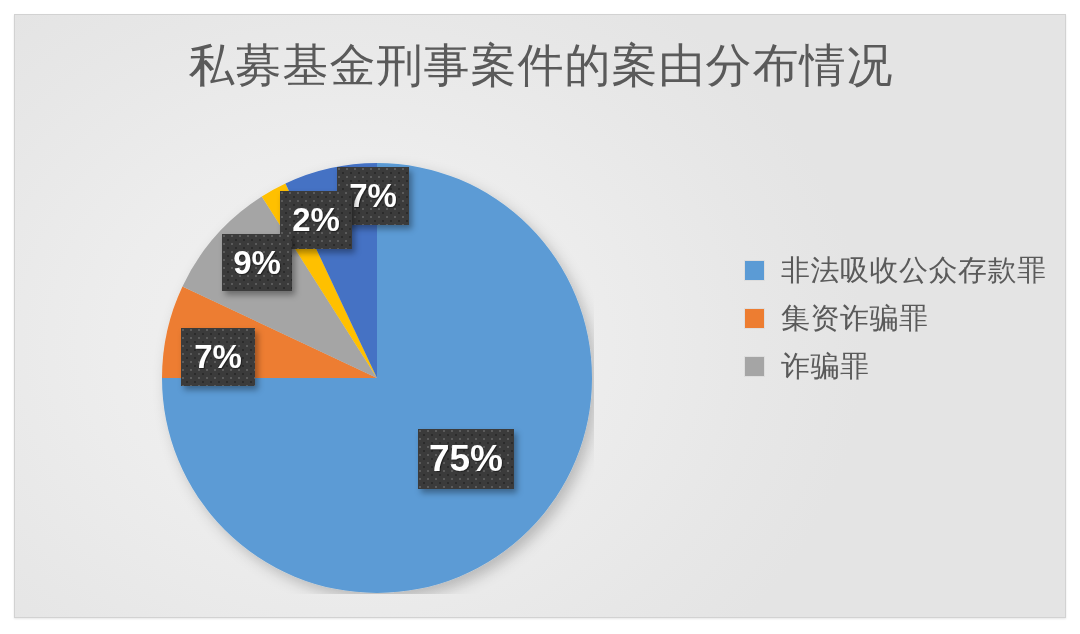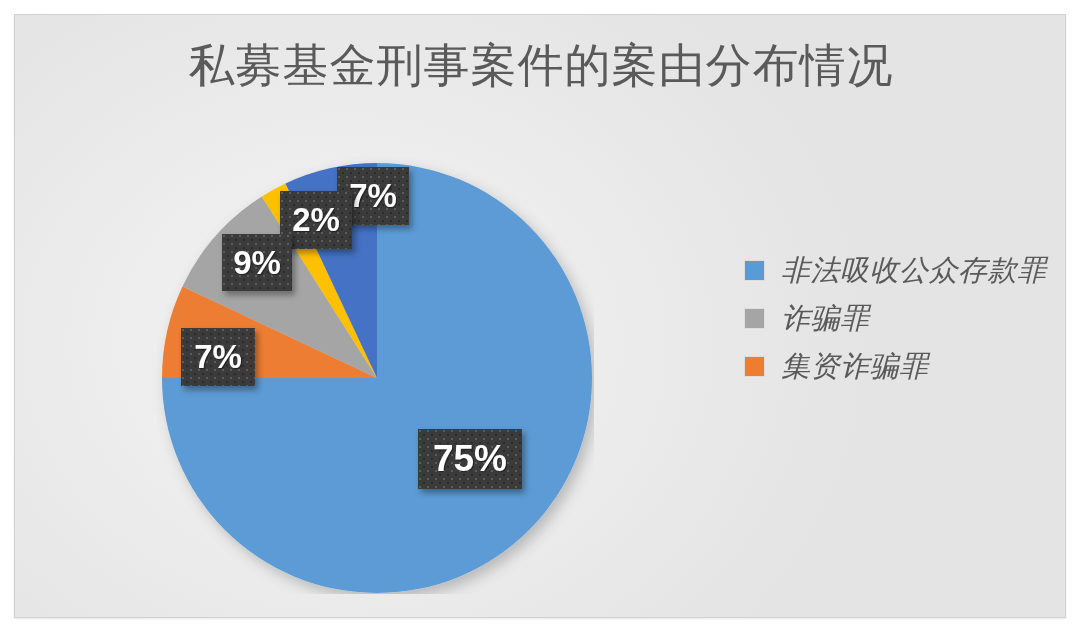--- a/index.html
+++ b/index.html
@@ -68,21 +68,21 @@
       radial-gradient(circle at 6px 6px, rgba(0,0,0,0.28) 0.9px, rgba(0,0,0,0) 1.2px);
     background-size: 8px 8px, 8px 8px;
     box-shadow: 3px 4px 6px rgba(0,0,0,0.35);
     text-shadow: 1px 1px 1px rgba(0,0,0,0.45);
     white-space: nowrap;
   }
   #label-other   { left: 322px; top: 152px; width: 72px;  height: 58px;  font-size: 33px; }
   #label-hetong  { left: 265px; top: 176px; width: 72px;  height: 58px;  font-size: 33px; }
   #label-zhapian { left: 207px; top: 219px; width: 70px;  height: 57px;  font-size: 33px; }
   #label-jizi    { left: 166px; top: 313px; width: 74px;  height: 58px;  font-size: 33px; }
-  #label-feifa   { left: 403px; top: 414px; width: 104px;  height: 60px;  font-size: 37px; }
+  #label-feifa   { left: 403px; top: 414px; width: 96px;  height: 60px;  font-size: 37px; }
 
   
   #legend {
     position: absolute;
     left: 716px; top: 231px;
     width: 330px;
   }
   .legend-row {
     display: flex;
     align-items: center;
@@ -94,21 +94,20 @@
     margin-left: 14px;
     margin-right: 17px;
     box-shadow: 0 0 0 1px rgba(0,0,0,0.04);
   }
   .legend-label {
     font-size: 29px;
     color: #5a5a5a;
     line-height: 1;
     white-space: nowrap;
     letter-spacing: 0.5px;
-    font-style: italic;
   }
 </style>
 </head>
 <body>
 
 <div id="root">
 
   <div id="chart-panel">
     <div id="panel-glow"></div>
 
@@ -140,23 +139,23 @@
     <div class="data-label" id="label-jizi">7%</div>
 
     <div class="data-label" id="label-feifa">75%</div>
 
     <div id="legend">
         <div class="legend-row">
           <span class="legend-swatch" style="background: rgb(91, 155, 213);"></span>
           <span class="legend-label">非法吸收公众存款罪</span>
         </div>
         <div class="legend-row">
+          <span class="legend-swatch" style="background: rgb(237, 125, 49);"></span>
+          <span class="legend-label">集资诈骗罪</span>
+        </div>
+        <div class="legend-row">
           <span class="legend-swatch" style="background: rgb(165, 165, 165);"></span>
           <span class="legend-label">诈骗罪</span>
-        </div>
-        <div class="legend-row">
-          <span class="legend-swatch" style="background: rgb(237, 125, 49);"></span>
-          <span class="legend-label">集资诈骗罪</span>
         </div>
       </div>
 
   </div>
 </div>
 
 </body></html>

